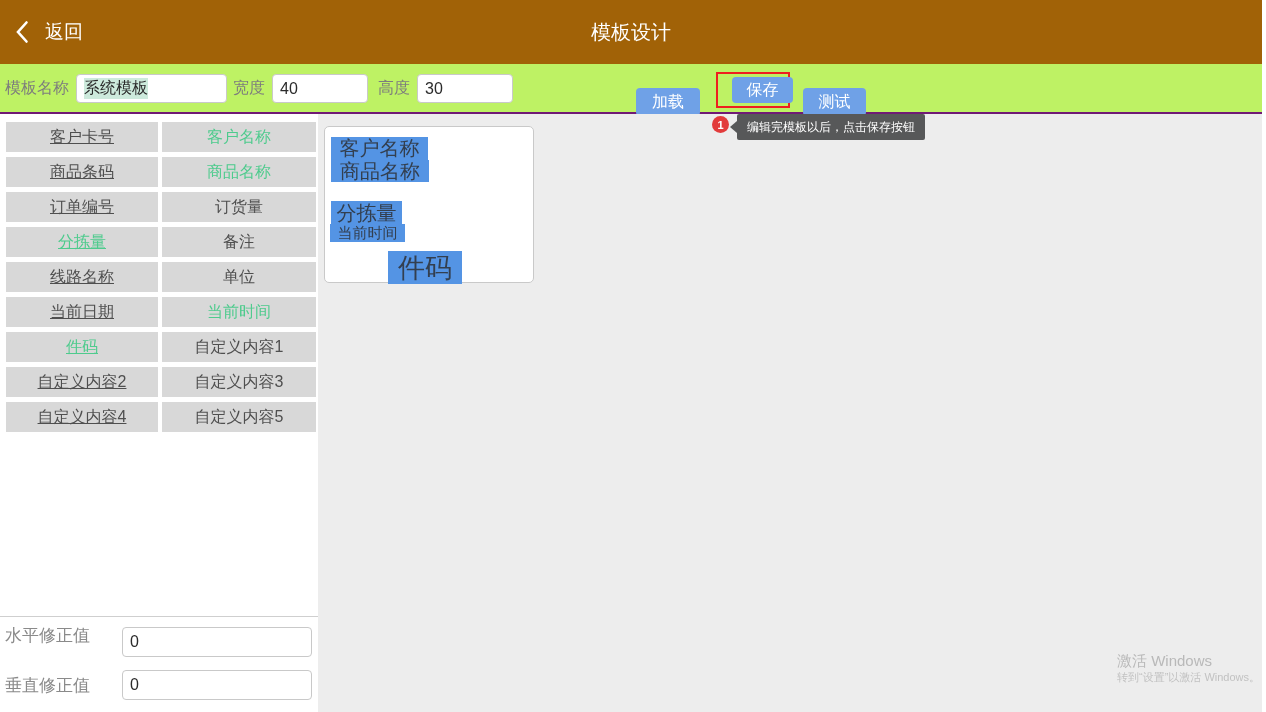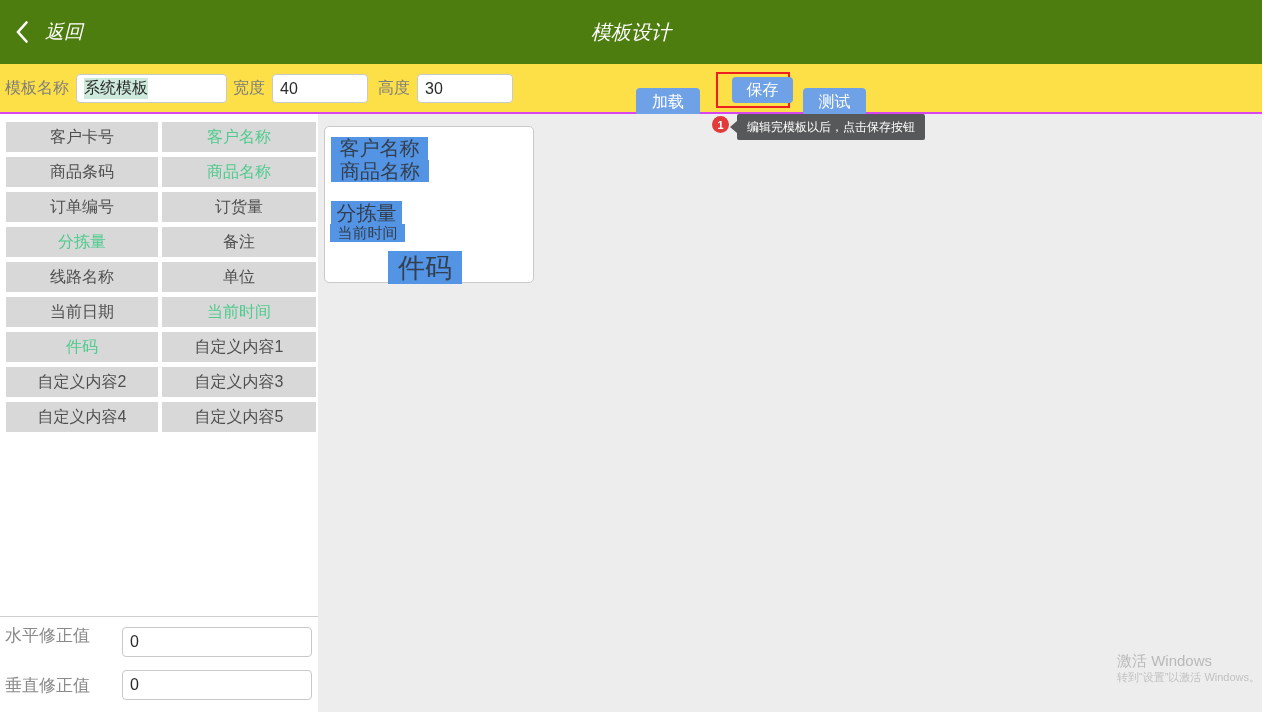--- a/index.html
+++ b/index.html
@@ -1,26 +1,26 @@
 <!DOCTYPE html>
 <html><head>
 <meta charset="utf-8">
 <style>
   * { margin:0; padding:0; box-sizing:border-box; }
   body { margin:0; background:#fff; font-family:"Liberation Sans","DejaVu Sans",sans-serif; }
   .app { position:relative; width:1262px; height:712px; background:#fff; overflow:hidden; }
 
   
-  .header { position:absolute; left:0; top:0; width:100%; height:64px; background:#4d7c0f; color:#fff;font-style:italic; }
+  .header { position:absolute; left:0; top:0; width:100%; height:64px; background:#a16207; color:#fff; }
   .back { position:absolute; left:15px; top:0; height:64px; display:flex; align-items:center; gap:16px; font-size:19px; cursor:pointer; }
   .back svg { display:block; }
   .title { position:absolute; left:0; right:0; top:0; height:64px; display:flex; align-items:center; justify-content:center; font-size:20px; }
 
   
-  .toolbar { position:absolute; left:0; top:64px; width:100%; height:50px; background:#fde047; border-bottom:2px solid #d946ef; }
+  .toolbar { position:absolute; left:0; top:64px; width:100%; height:50px; background:#bef264; border-bottom:2px solid #701a75; }
   .tb-label { position:absolute; top:0; height:48px; display:flex; align-items:center; color:#7d7d7d; font-size:16px; }
   .lbl-name { left:5px; } .lbl-width { left:233px; } .lbl-height { left:378px; }
   .tb-input { position:absolute; top:10px; height:29px; border:1px solid #c9c9c9; border-radius:4px; background:#fff; font-size:16px; color:#2b2b2b; display:flex; align-items:center; padding-left:7px; }
   .input-name { left:76px;  width:151px; }
   .input-width { left:272px; width:96px; }
   .input-height { left:417px; width:96px; }
   .sel { background:#cdeadc; }
   .btn { position:absolute; top:24px; height:28px; border:none; border-radius:4px; background:#6fa1e7; color:#fff; font-size:16px; font-family:inherit; cursor:pointer; display:flex; align-items:center; justify-content:center; }
   .btn-load { left:636px; width:64px; }
   .btn-save { left:732px; width:61px; top:13px; height:26px; }
@@ -29,21 +29,21 @@
 
   
   .anno-circle { position:absolute; left:712px; top:116px; width:17px; height:17px; border-radius:50%; background:#e23b3b; color:#fff; font-size:11px; font-weight:bold; display:flex; align-items:center; justify-content:center; z-index:20; }
   .anno-tip { position:absolute; left:737px; top:114px; height:26px; background:rgba(75,76,78,0.93); color:#fff; font-size:12px; display:flex; align-items:center; padding:0 10px; border-radius:2px; z-index:20; white-space:nowrap; }
   .anno-arrow { position:absolute; left:730px; top:121px; width:0; height:0; border-top:6px solid transparent; border-bottom:6px solid transparent; border-right:7px solid rgba(75,76,78,0.93); z-index:20; }
 
   
   .panel { position:absolute; left:0; top:114px; width:318px; height:598px; background:#fff; }
   .cell { position:absolute; height:30px; background:#d8d8d8; color:#4f4f4f; font-size:16px; display:flex; align-items:center; justify-content:center; cursor:pointer; }
   .cell.green { color:#4ecb8d; }
-  .c0 { left:6px; width:152px; } .c1 { left:162px; width:154px; }
+  .c0 { left:6px; width:152px;text-decoration:underline; } .c1 { left:162px; width:154px; }
   .r0{top:8px}.r1{top:43px}.r2{top:78px}.r3{top:113px}.r4{top:148px}.r5{top:183px}.r6{top:218px}.r7{top:253px}.r8{top:288px}
   .panel-divider { position:absolute; left:0; top:502px; width:318px; height:1px; background:#cfcfcf; }
   .offset-label { position:absolute; left:5px; height:30px; display:flex; align-items:center; color:#8a8a8a; font-size:17px; }
   .off-l1 { top:506px; } .off-l2 { top:556px; }
   .offset-input { position:absolute; left:122px; width:190px; height:30px; border:1px solid #c9c9c9; border-radius:4px; background:#fff; font-size:16px; color:#2b2b2b; display:flex; align-items:center; padding-left:7px; }
   .off-i1 { top:513px; } .off-i2 { top:556px; }
 
   
   .stage { position:absolute; left:318px; top:114px; width:944px; height:598px; background:#ededed; }
   .canvas { position:absolute; left:6px; top:12px; width:210px; height:157px; background:#fff; border:1px solid #c9c9c9; border-radius:5px; }

